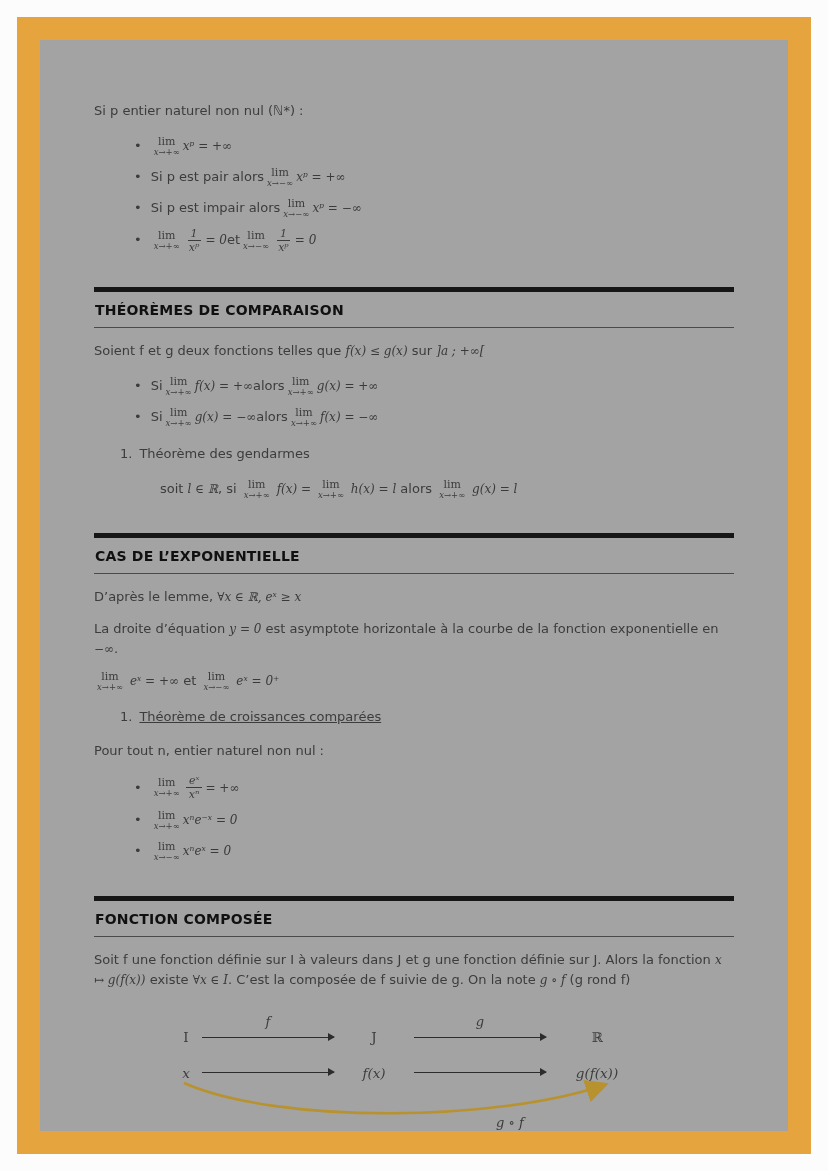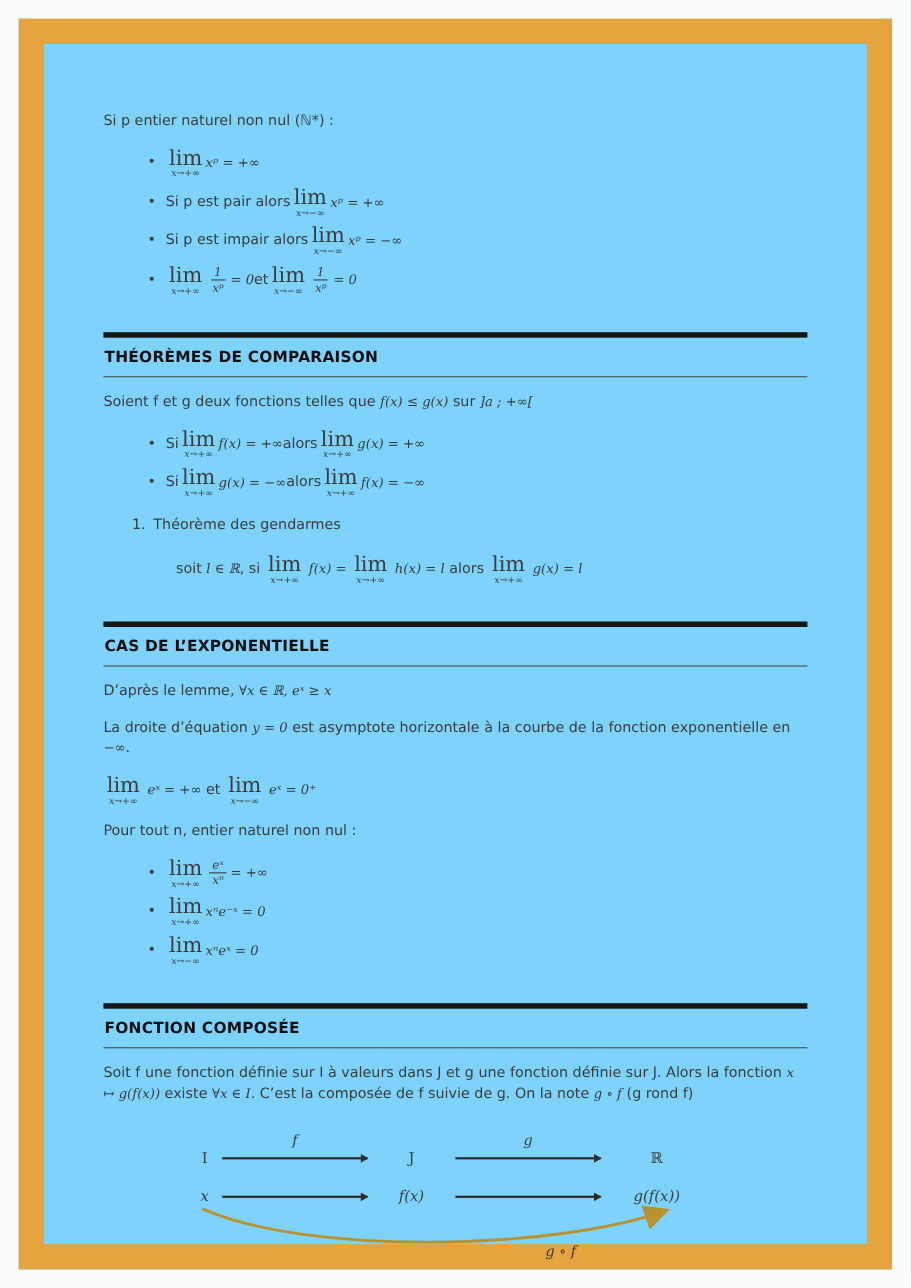--- a/index.html
+++ b/index.html
@@ -2,33 +2,33 @@
 <html><head>
 <meta charset="utf-8">
 <style>
   html,body { margin:0; padding:0; }
   body {
     width:828px; height:1171px; background:#fcfcfc; overflow:hidden; position:relative;
     font-family:"DejaVu Sans","Liberation Sans",sans-serif; color:#3c3c3c;
   }
   .frame {
     position:absolute; left:17px; top:17px; right:17px; bottom:17px;
-    border:23px solid #E6A43E; background:#7dd3fc; box-sizing:border-box;
+    border:23px solid #E6A43E; background:#a3a3a3; box-sizing:border-box;
   }
   .content { padding:48px 54px 0 54px; font-size:13px; line-height:1.5; }
   .para { margin:13px 0; }
   .math {
     font-family:"DejaVu Serif","Liberation Serif",serif; font-style:italic;
     font-size:12px; color:#3a3a3a;
   }
   .lim {
     display:inline-flex; flex-direction:column; align-items:center; vertical-align:middle;
     margin:0 3px; font-family:"DejaVu Serif","Liberation Serif",serif;
   }
-  .lim-w { font-size:19px; line-height:1.1; font-style:normal; }
+  .lim-w { font-size:11px; line-height:1.1; font-style:normal; }
   .lim-s { font-size:8.5px; font-style:italic; line-height:1; white-space:nowrap; }
   .frac {
     display:inline-flex; flex-direction:column; align-items:center; vertical-align:middle;
     margin:0 3px; font-family:"DejaVu Serif","Liberation Serif",serif; font-style:italic;
     font-size:11px; line-height:1.2;
   }
   .frac .fn { padding:0 3px; border-bottom:1px solid #3c3c3c; }
   .frac .fd { padding:0 3px; }
   .bullets { margin:2px 0 2px 40px; }
   .bullet { display:flex; align-items:center; margin:6px 0; min-height:25px; }
@@ -167,20 +167,21 @@
     </div>
     <p class="para"><span>D’après le lemme, </span><span class="math">∀x ∈ ℝ, eˣ ≥ x</span></p>
     <p class="para"><span>La droite d’équation </span><span class="math">y = 0</span><span> est asymptote horizontale à la courbe de la fonction exponentielle en </span><span class="math">−∞</span><span>.</span></p>
     <p class="para"><span class="lim">
           <span class="lim-w">lim</span>
           <span class="lim-s">x→+∞</span>
         </span><span class="math"> eˣ = +∞</span><span> et </span><span class="lim">
           <span class="lim-w">lim</span>
           <span class="lim-s">x→−∞</span>
         </span><span class="math"> eˣ = 0⁺</span></p>
+    <div class="numitem"><span class="num">1.</span><span class="lbl u">Théorème de croissances comparées</span></div>
     <p class="para">Pour tout n, entier naturel non nul :</p>
     <div class="bullets">
       <div class="bullet">
         <span class="lim">
             <span class="lim-w">lim</span>
             <span class="lim-s">x→+∞</span>
           </span>
           <span class="frac">
             <span class="fn">eˣ</span>
             <span class="fd">xⁿ</span>

